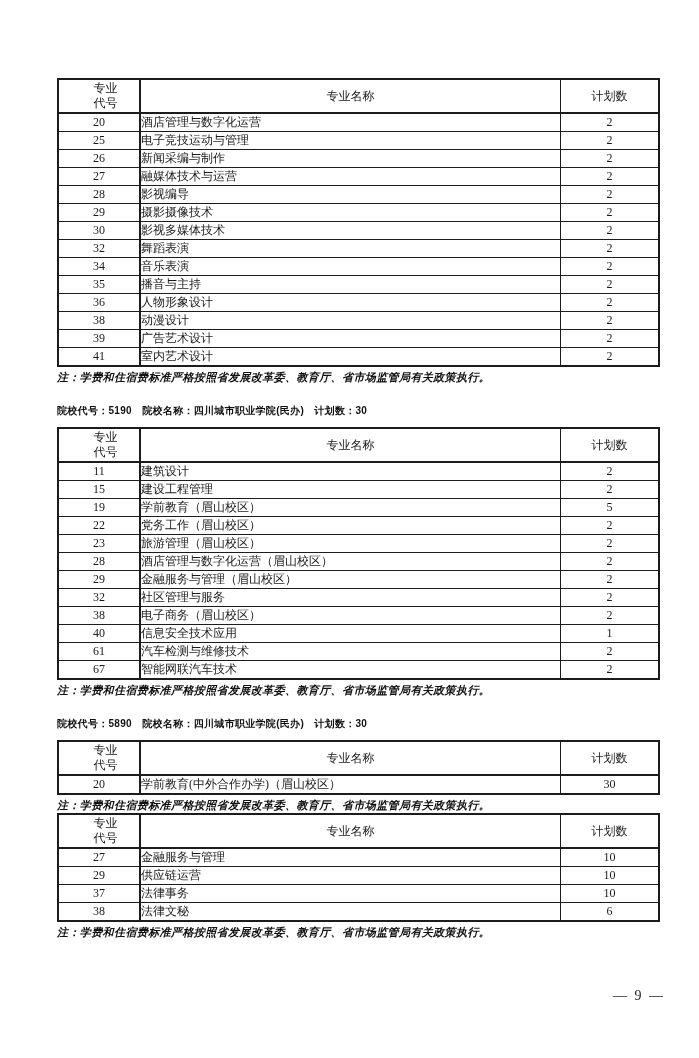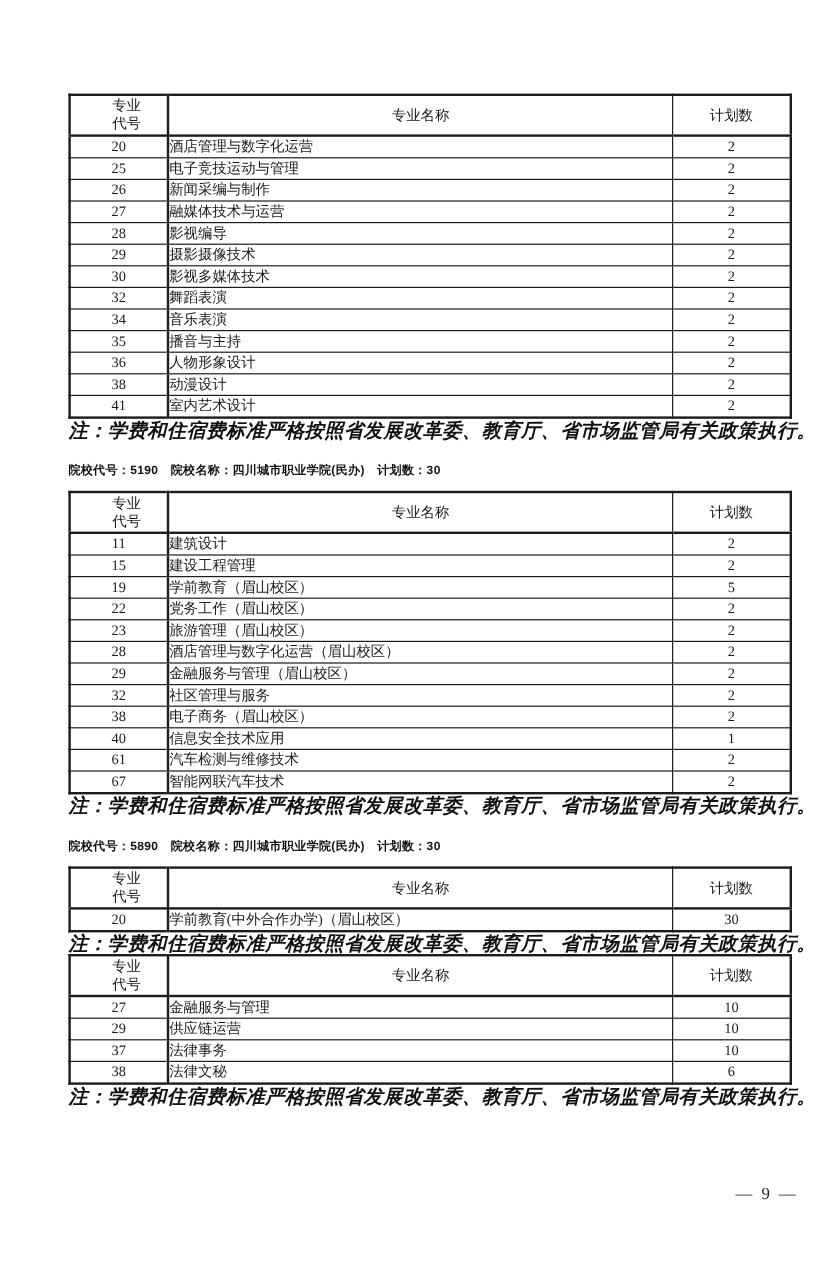--- a/index.html
+++ b/index.html
@@ -55,21 +55,21 @@
   .col-name { width: 419px; }
   .col-plan { width: 97px; }
   .col-code, .c-code { border-right: 2px solid #1c1c1c !important; }
   .h-stack { display: block; line-height: 15px; padding-left: 13px; }
   thead tr { height: 34px; }
   tbody tr { height: 17px; }
   .c-code { text-align: center; vertical-align: middle; }
   .c-name { text-align: left; vertical-align: middle; padding-left: 4px; }
   .c-plan { text-align: center; vertical-align: middle; }
   .note {
-    font-size: 16px;
+    font-size: 11px;
     font-weight: bold;
     font-style: italic;
     color: #111;
     margin: 3px 0 0 0;
     line-height: 15px;
     letter-spacing: 0.4px;
     white-space: nowrap;
   }
   .page-number {
     position: absolute;
@@ -164,20 +164,25 @@
     <td class="c-name">人物形象设计</td>
     <td class="c-plan">2</td>
   </tr>
 
   <tr>
     <td class="c-code">38</td>
     <td class="c-name">动漫设计</td>
     <td class="c-plan">2</td>
   </tr>
 
+  <tr>
+    <td class="c-code">39</td>
+    <td class="c-name">广告艺术设计</td>
+    <td class="c-plan">2</td>
+  </tr>
 
   <tr>
     <td class="c-code">41</td>
     <td class="c-name">室内艺术设计</td>
     <td class="c-plan">2</td>
   </tr>
 </tbody>
     </table>
     <p class="note">注：学费和住宿费标准严格按照省发展改革委、教育厅、省市场监管局有关政策执行。</p>
   </section>

